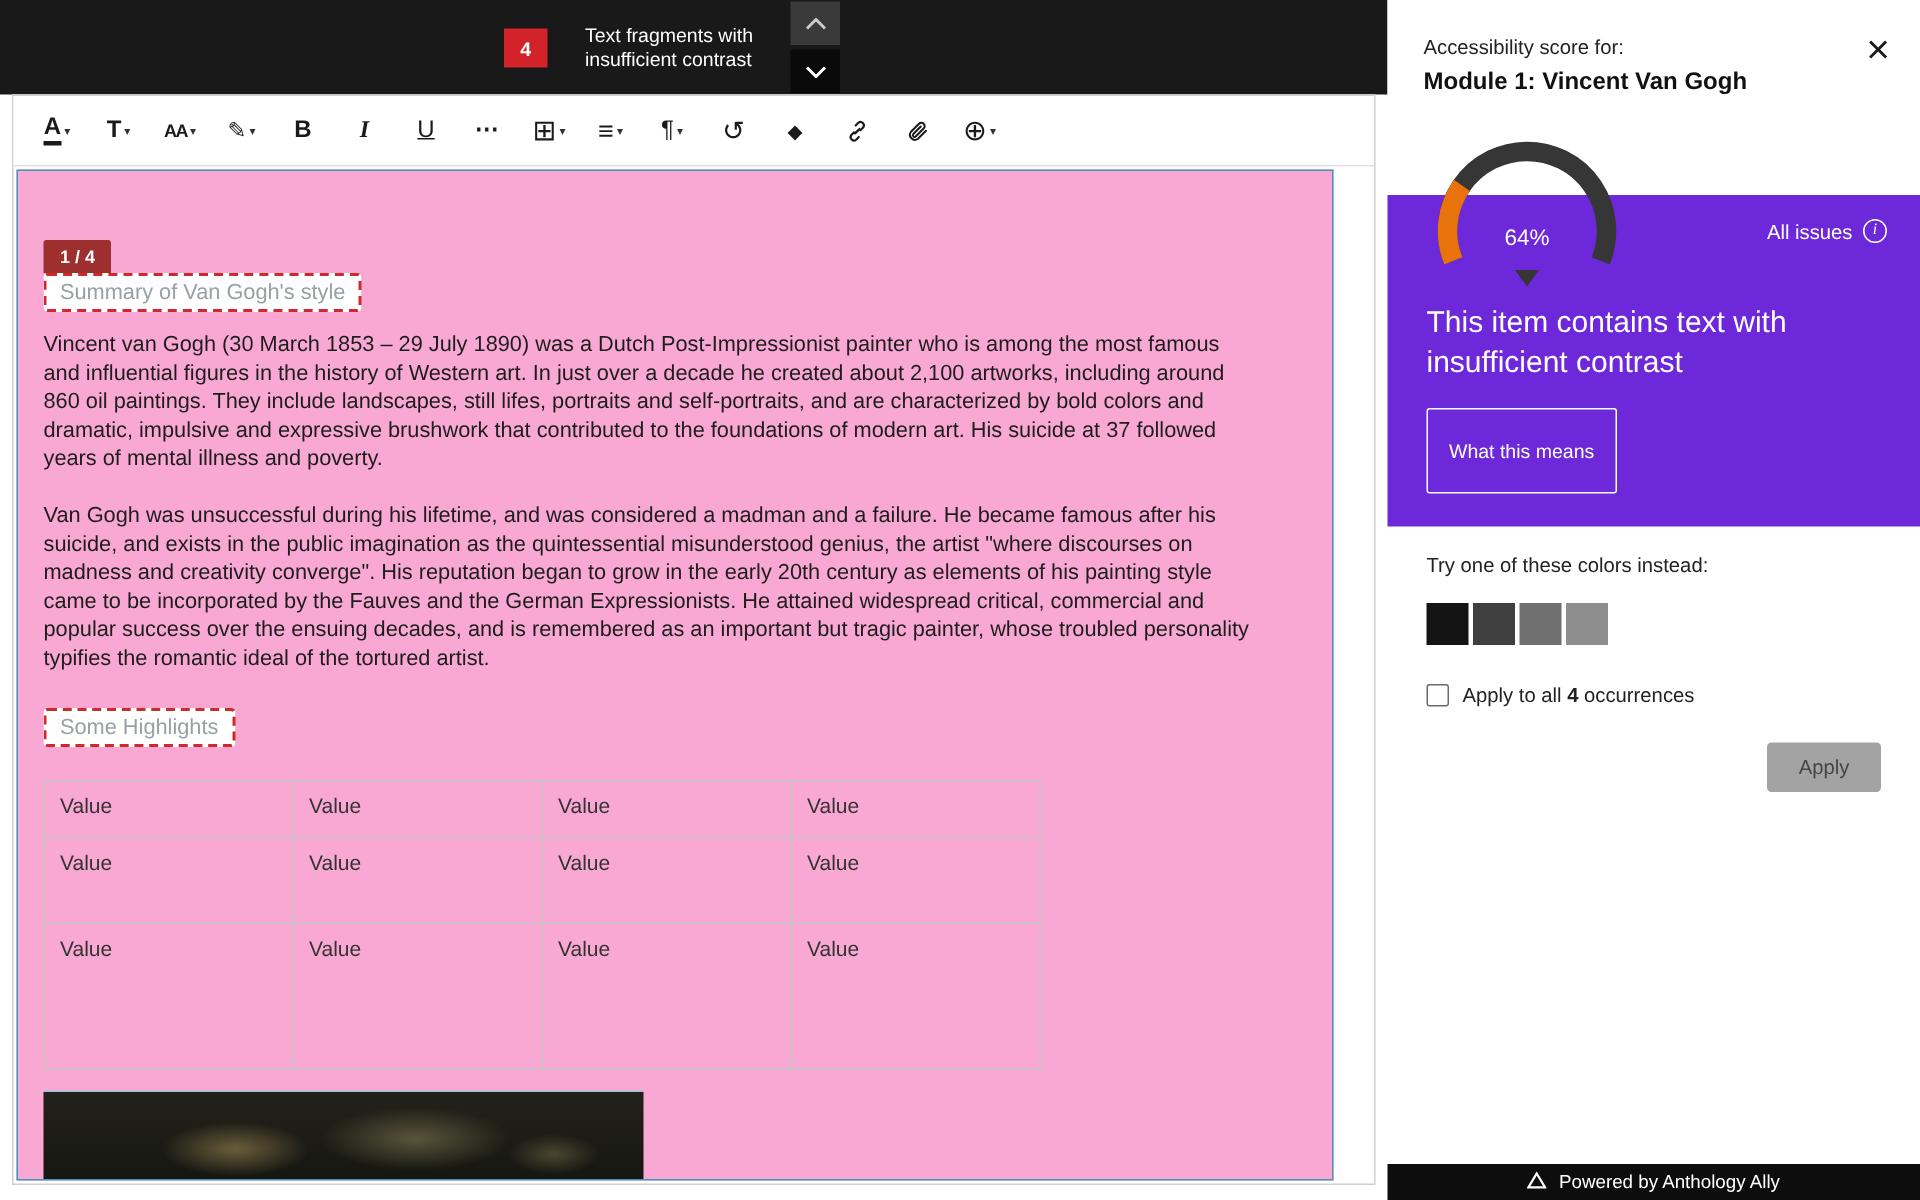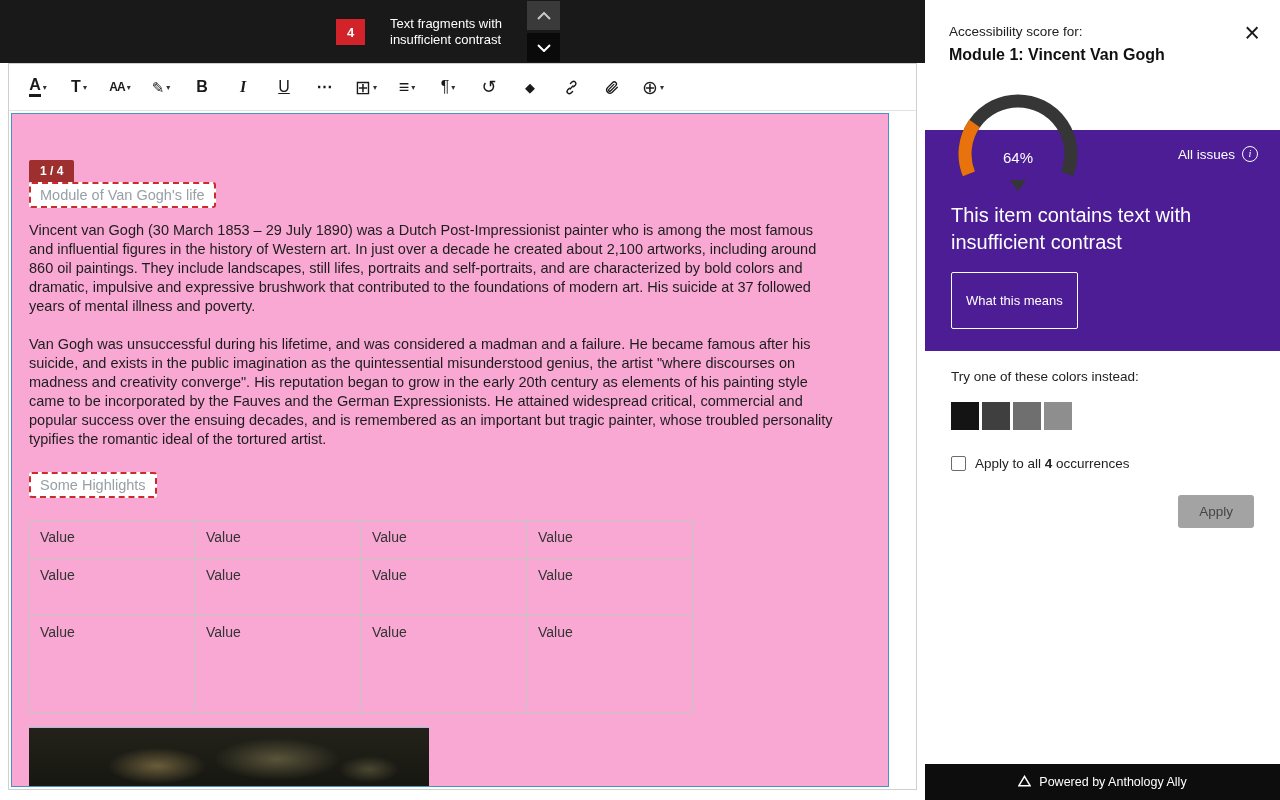--- a/index.html
+++ b/index.html
@@ -59,41 +59,41 @@
       radial-gradient(ellipse 40px 18px at 85% 60%, #4a4630 0%, rgba(74,70,48,0) 75%),
       linear-gradient(#23221a, #141510)}
 
   
   .panel{position:absolute;left:925px;top:0;width:355px;height:800px;background:#fff}
   .close{position:absolute;top:20px;right:20px;background:none;border:none;font-size:27px;
     line-height:1;color:#1a1a1a;cursor:pointer}
   .phead{padding:24px 24px 0;height:130px}
   .plabel{font-size:13.5px;color:#222}
   .ptitle{font-size:16px;font-weight:bold;color:#111;margin-top:7px}
-  .pdark{position:relative;background:#4c1d95;padding:72px 26px 22px;color:#fff}
+  .pdark{position:relative;background:#6d28d9;padding:72px 26px 22px;color:#fff}
   .gauge{position:absolute;top:-38px;left:33px}
   .gauge .track{fill:none;stroke:#363636;stroke-width:13}
   .gauge .fill{fill:none;stroke:#e8720c;stroke-width:13}
   .gauge text{fill:#fff;font-size:15px;font-family:"Liberation Sans",sans-serif;text-anchor:middle}
   .all-issues{position:absolute;top:16px;right:22px;display:flex;align-items:center;gap:7px;
     color:#fff;font-size:13.5px;background:none;border:none;cursor:pointer}
   .info{width:16px;height:16px;border:1px solid #fff;border-radius:50%;font-size:10.5px;line-height:14px;
     text-align:center;display:inline-block;font-style:italic;font-family:"Liberation Serif",serif}
   .pheading{font-size:20px;font-weight:400;line-height:27px;max-width:280px}
   .wtm{margin-top:16px;background:transparent;border:1px solid #fff;color:#fff;font-size:13px;
     padding:20px 14px;border-radius:2px;cursor:pointer}
   .pcontrols{padding:18px 26px}
   .try{font-size:13.5px;color:#222}
   .swatches{display:flex;gap:3px;margin-top:18px}
   .swatch{width:28px;height:28px;border:none;cursor:pointer}
   .applyall{display:flex;align-items:center;gap:9px;margin-top:26px;font-size:13.5px;color:#222}
   .cb{width:15px;height:15px;border:1px solid #6b6b6b;border-radius:2px;background:#fff;display:inline-block;cursor:pointer;flex:0 0 auto}
   .applyrow{display:flex;justify-content:flex-end;margin-top:24px}
   .applybtn{background:#a3a3a3;border:none;color:#454545;font-size:13.5px;padding:9px 21px;border-radius:3px;cursor:pointer}
-  .pfooter{position:absolute;bottom:0;left:0;right:0;height:36px;background:#0d0d0d;color:#fff;
+  .pfooter{position:absolute;bottom:0;left:0;right:0;height:24px;background:#0d0d0d;color:#fff;
     display:flex;align-items:center;justify-content:center;gap:8px;font-size:12.5px}
 </style>
 </head>
 <body>
 
 <div class="page">
 
   <div class="topbar">
     <div class="issue-badge">4</div>
     <div class="issue-label">
@@ -181,21 +181,21 @@
         <button class="tbtn">
           <span class="glyph g-insert">⊕</span>
           <span class="caret">▾</span>
         </button>
       </div>
     <div class="content">
       <div>
         <span class="flag-badge">1 / 4</span>
       </div>
       <div>
-        <span class="flagged">Module of Van Gogh's life</span>
+        <span class="flagged">Summary of Van Gogh's style</span>
       </div>
       <p class="para p1">Vincent van Gogh (30 March 1853 – 29 July 1890) was a Dutch Post-Impressionist painter who is among the most famous and influential figures in the history of Western art. In just over a decade he created about 2,100 artworks, including around 860 oil paintings. They include landscapes, still lifes, portraits and self-portraits, and are characterized by bold colors and dramatic, impulsive and expressive brushwork that contributed to the foundations of modern art. His suicide at 37 followed years of mental illness and poverty.</p>
       <p class="para p2">Van Gogh was unsuccessful during his lifetime, and was considered a madman and a failure. He became famous after his suicide, and exists in the public imagination as the quintessential misunderstood genius, the artist "where discourses on madness and creativity converge". His reputation began to grow in the early 20th century as elements of his painting style came to be incorporated by the Fauves and the German Expressionists. He attained widespread critical, commercial and popular success over the ensuing decades, and is remembered as an important but tragic painter, whose troubled personality typifies the romantic ideal of the tortured artist.</p>
       <div class="h2row">
         <span class="flagged">Some Highlights</span>
       </div>
       <table class="ctable">
         <tbody>
             <tr>
               <td>Value</td>

